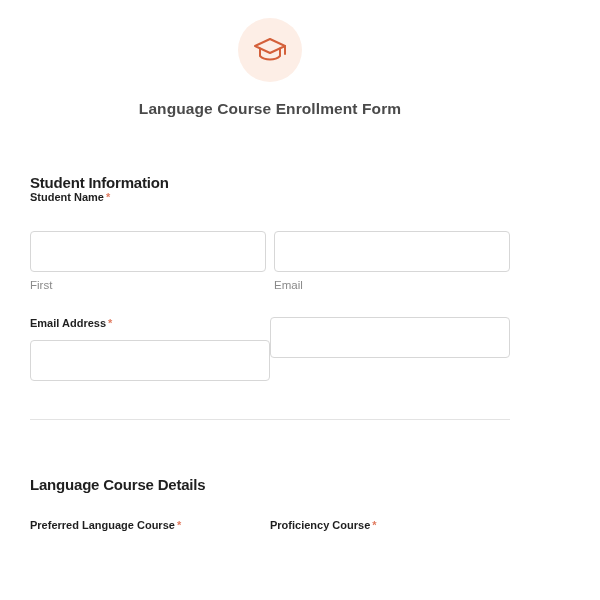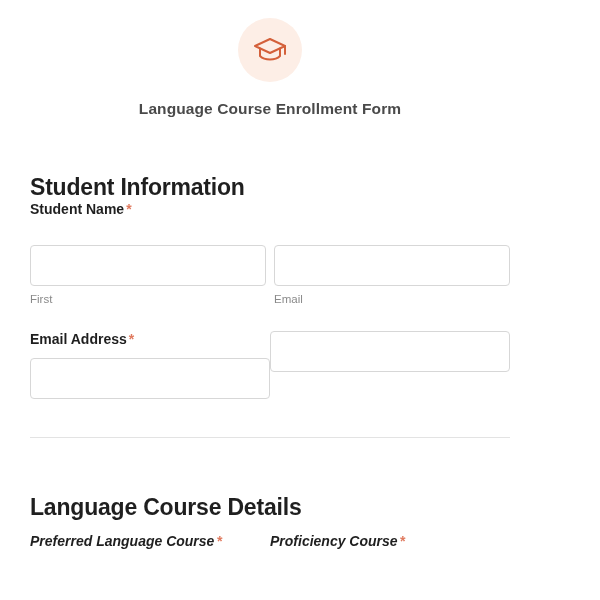--- a/index.html
+++ b/index.html
@@ -39,37 +39,37 @@
     margin-top: 18px;
     font-size: 15.5px;
     font-weight: bold;
     color: #4a4a4a;
     letter-spacing: 0.1px;
   }
   .content {
     padding: 0 30px;
   }
   .section-title {
-    font-size: 23px;
+    font-size: 15px;
     font-weight: bold;
     color: #1f1f1f;
     margin-top: 56px;
     margin-bottom: 0;
     letter-spacing: -0.2px;
   }
   .field-row {
     display: flex;
     margin-top: 26px;
   }
   .field-col {
     flex: 1;
     min-width: 0;
   }
   .field-label {
-    font-size: 14px;
+    font-size: 11px;
     font-weight: bold;
     color: #1f1f1f;
     margin-bottom: 11px;
     display: block;
   }
   .req {
     color: #e07a5f;
     font-weight: bold;
     margin-left: 2px;
   }
@@ -97,22 +97,21 @@
     gap: 8px;
     margin-top: 28px;
   }
   .divider {
     height: 1px;
     background: #e3e3e3;
     margin-top: 38px;
   }
   .label-only-row {
     display: flex;
-    margin-top: 12px;
-    font-style: italic;
+    margin-top: 26px;
   }
 </style>
 </head>
 <body>
 
 <div class="page">
 
   <div class="header">
     <div class="logo-circle">
       <svg width="34" height="30" viewBox="0 0 34 30" fill="none" stroke="#d4603a" stroke-width="2" stroke-linecap="round" stroke-linejoin="round">

